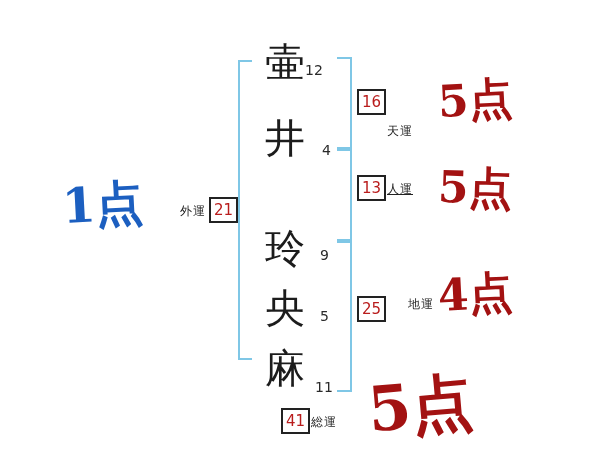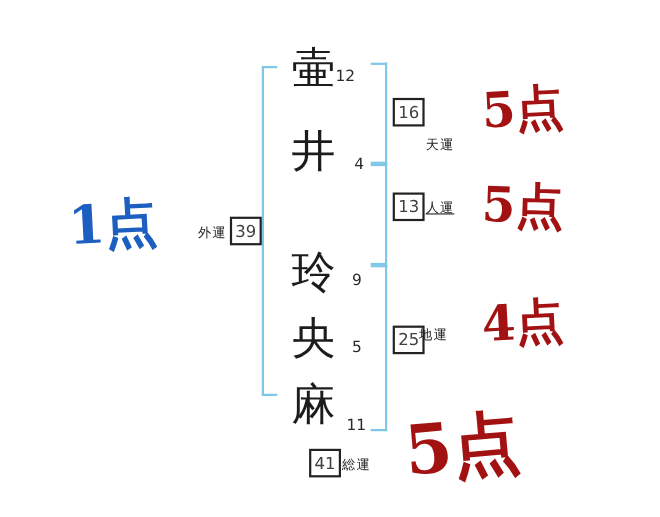--- a/index.html
+++ b/index.html
@@ -12,21 +12,21 @@
     font-family:"DejaVu Serif","Liberation Serif",serif;
     font-size:40px;color:#1c1c1c;width:48px;text-align:center;line-height:1;
   }
   .strokes{
     font-size:14px;color:#2a2a2a;
     font-family:"DejaVu Sans","Liberation Sans",sans-serif;
   }
   .numbox{
     width:25px;height:22px;border:2px solid #222;background:#fff;
     display:flex;align-items:center;justify-content:center;
-    font-size:15px;color:#404040;
+    font-size:15px;color:#b91c1c;
     font-family:"DejaVu Sans","Liberation Sans",sans-serif;
   }
   .boxlabel{font-size:12px;color:#222;letter-spacing:1px;}
   .bracket-left{
     border-left:2px solid #7fc7e6;border-top:2px solid #7fc7e6;border-bottom:2px solid #7fc7e6;
   }
   .bracket-right{
     border-right:2px solid #7fc7e6;border-top:2px solid #7fc7e6;border-bottom:2px solid #7fc7e6;
   }
   .score{
@@ -58,37 +58,37 @@
 <div class="abs kanji" style="left:261px;top:348px;">麻</div>
 <div class="abs strokes" style="left:315px;top:379px;">11</div>
 
 <div class="abs bracket-left" style="left:238px;top:60px;width:12px;height:296px;"></div>
 <div class="abs bracket-right" style="left:337px;top:57px;width:13px;height:88px;"></div>
 <div class="abs bracket-right" style="left:337px;top:149px;width:13px;height:88px;"></div>
 <div class="abs bracket-right" style="left:337px;top:241px;width:13px;height:147px;"></div>
 
 <div class="abs boxlabel" style="left:180px;top:203px;">外運</div>
 <div class="abs numbox" style="left:209px;top:197px;">
-  <span>39</span>
+  <span>21</span>
 </div>
 
 <div class="abs numbox" style="left:357px;top:89px;">
   <span>16</span>
 </div>
 <div class="abs boxlabel" style="left:387px;top:95px;margin-top:28px;">天運</div>
 
 <div class="abs numbox" style="left:357px;top:175px;text-align:right;">
   <span>13</span>
 </div>
 <div class="abs boxlabel" style="left:387px;top:181px;text-decoration:underline;">人運</div>
 
 <div class="abs numbox" style="left:357px;top:280px;margin-top:16px;">
   <span>25</span>
 </div>
-<div class="abs boxlabel" style="left:381px;top:296px;">地運</div>
+<div class="abs boxlabel" style="left:408px;top:296px;">地運</div>
 
 <div class="abs numbox" style="left:281px;top:408px;">
   <span>41</span>
 </div>
 <div class="abs boxlabel" style="left:311px;top:414px;">総運</div>
 
 <div class="abs score score-blue r-3" style="left:62px;top:180px;">1点</div>
 <div class="abs score score-red r-3" style="left:438px;top:78px;">5点</div>
 <div class="abs score score-red r2" style="left:438px;top:166px;">5点</div>
 <div class="abs score score-red r-3" style="left:438px;top:272px;">4点</div>

